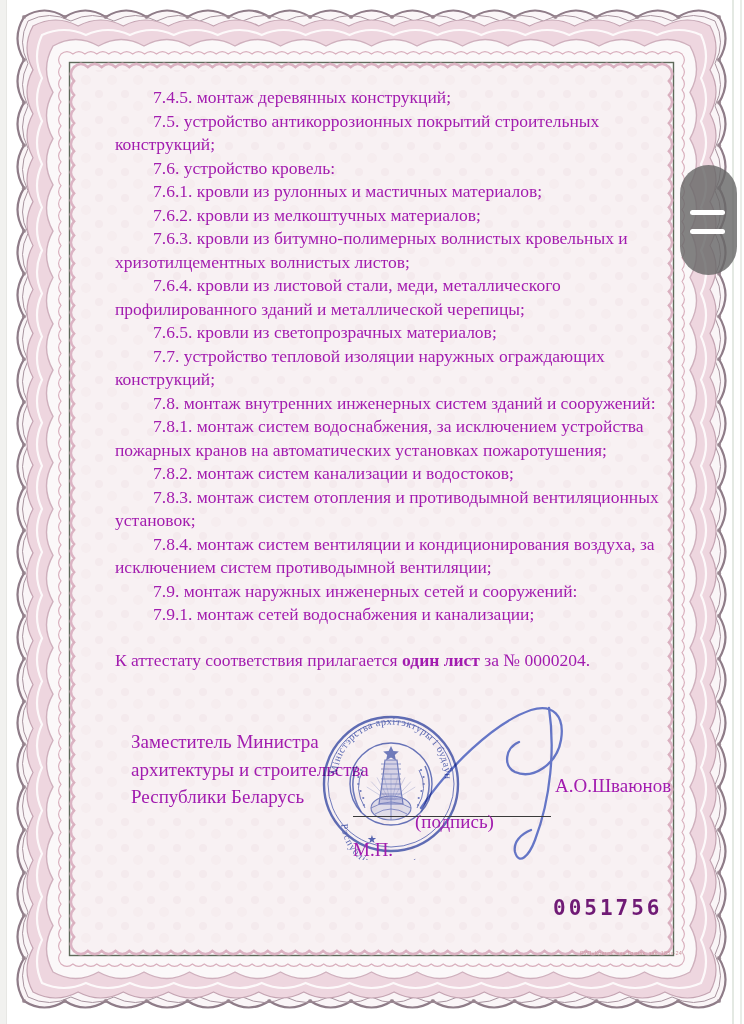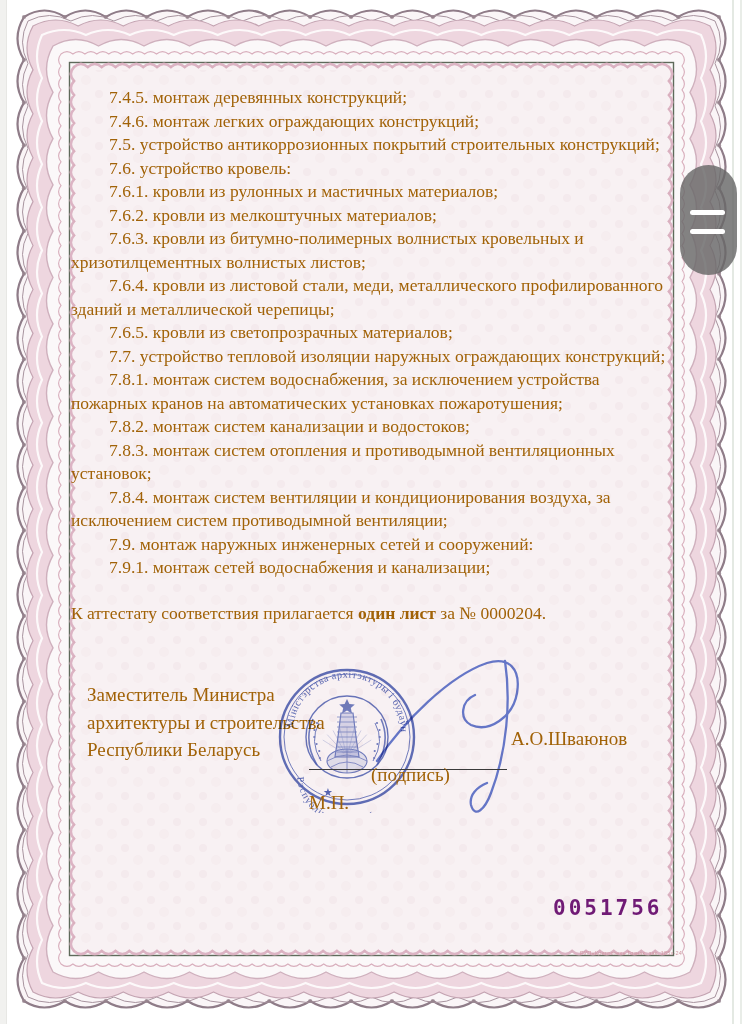--- a/index.html
+++ b/index.html
@@ -13,21 +13,21 @@
   .edge-line-right-1{position:absolute;left:732px;top:0;width:2px;height:1024px;background:#e4e9e3;}
   .edge-line-right-2{position:absolute;left:740px;top:0;width:2px;height:1024px;background:#e9ede8;}
 
   .certificate{
     position:absolute;left:15px;top:8px;width:713px;height:1002px;
   }
   .border-svg{position:absolute;left:0;top:0;width:713px;height:1002px;}
 
   .content{
     position:absolute;left:56px;top:78px;right:54px;
-    color:#a16207;font-size:17.5px;line-height:23.5px;
+    color:#a21caf;font-size:17.5px;line-height:23.5px;padding-left:44px;
   }
   .content p.item{margin:0;text-indent:38px;text-align:left;}
   .attachment-line{margin:22px 0 7px 0;text-indent:0;}
   .attachment-line b{font-weight:bold;}
 
   .sig-block{position:relative;margin-top:56px;height:210px;font-size:19px;line-height:27.5px;}
   .sig-title{position:absolute;left:16px;top:0;white-space:pre-line;}
   .sig-name{position:absolute;left:440px;top:44px;}
   .sig-line{position:absolute;left:238px;top:88px;width:198px;border-bottom:1.6px solid #3a3a3a;}
   .sig-caption{position:absolute;left:300px;top:80px;font-size:19px;}
@@ -370,29 +370,29 @@
         <pattern id="mottle" width="26" height="26" patternUnits="userSpaceOnUse">
           <circle cx="6" cy="8" r="4" fill="#f0e2e6"></circle>
           <circle cx="19" cy="20" r="5" fill="#f3e8eb"></circle>
         </pattern>
       </defs>
     </svg>
 
   <div class="content">
     <div id="itemList">
         <p class="item">7.4.5. монтаж деревянных конструкций;</p>
-        <p class="item">7.4.6. монтаж легких ограждающих конструкций;</p>
         <p class="item">7.5. устройство антикоррозионных покрытий строительных конструкций;</p>
         <p class="item">7.6. устройство кровель:</p>
         <p class="item">7.6.1. кровли из рулонных и мастичных материалов;</p>
         <p class="item">7.6.2. кровли из мелкоштучных материалов;</p>
         <p class="item">7.6.3. кровли из битумно-полимерных волнистых кровельных и хризотилцементных волнистых листов;</p>
         <p class="item">7.6.4. кровли из листовой стали, меди, металлического профилированного зданий и металлической черепицы;</p>
         <p class="item">7.6.5. кровли из светопрозрачных материалов;</p>
         <p class="item">7.7. устройство тепловой изоляции наружных ограждающих конструкций;</p>
+        <p class="item">7.8. монтаж внутренних инженерных систем зданий и сооружений:</p>
         <p class="item">7.8.1. монтаж систем водоснабжения, за исключением устройства пожарных кранов на автоматических установках пожаротушения;</p>
         <p class="item">7.8.2. монтаж систем канализации и водостоков;</p>
         <p class="item">7.8.3. монтаж систем отопления и противодымной вентиляционных установок;</p>
         <p class="item">7.8.4. монтаж систем вентиляции и кондиционирования воздуха, за исключением систем противодымной вентиляции;</p>
         <p class="item">7.9. монтаж наружных инженерных сетей и сооружений:</p>
         <p class="item">7.9.1. монтаж сетей водоснабжения и канализации;</p>
       </div>
 
     <p class="attachment-line"><span>К аттестату соответствия прилагается </span><b>один лист</b><span> за № 0000204.</span></p>
 

